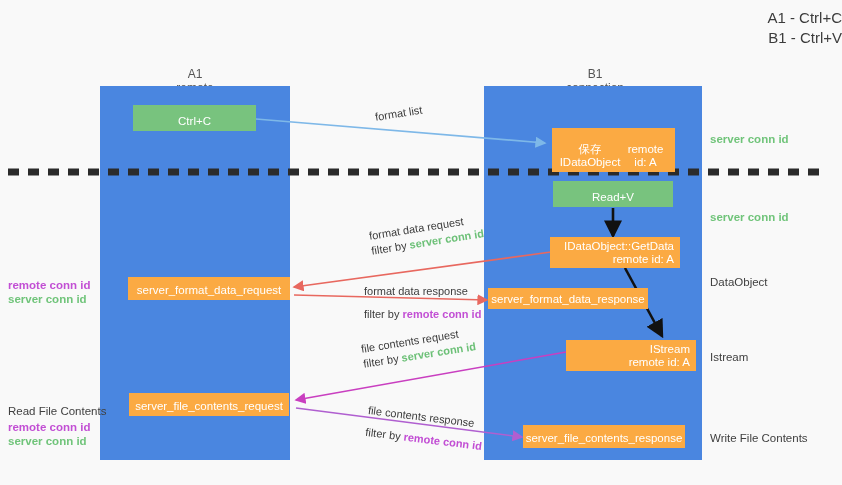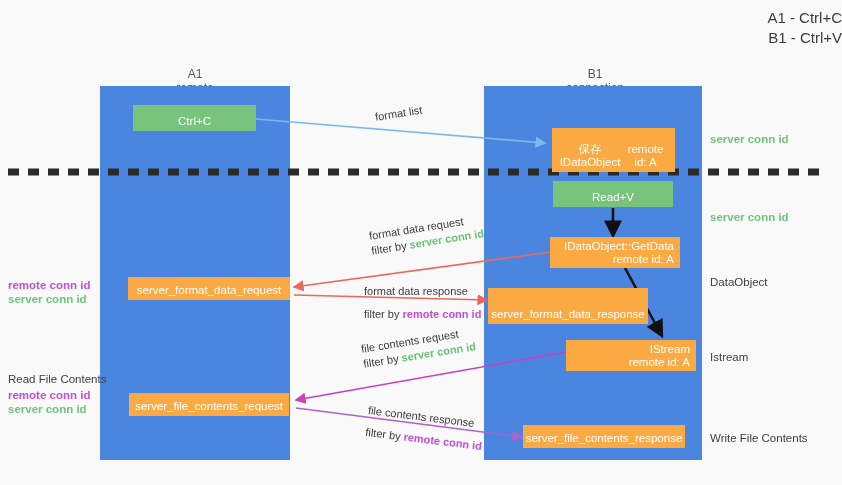--- a/index.html
+++ b/index.html
@@ -128,21 +128,21 @@
 
   <div class="node orange" style="left:550px;top:237px;width:130px;height:31px;flex-direction:column;">
     <span>IDataObject::GetData</span>
     <span>remote id: A</span>
   </div>
 
   <div class="node orange" style="left:128px;top:277px;width:162px;height:23px;">
     <span>server_format_data_request</span>
   </div>
 
-  <div class="node orange" style="left:488px;top:288px;width:160px;height:36px;">
+  <div class="node orange" style="left:488px;top:288px;width:160px;height:21px;">
     <span>server_format_data_response</span>
   </div>
 
   <div class="node orange" style="left:566px;top:340px;width:130px;height:31px;flex-direction:column;">
     <span>IStream</span>
     <span>remote id: A</span>
   </div>
 
   <div class="node orange" style="left:129px;top:393px;width:160px;height:23px;">
     <span>server_file_contents_request</span>
@@ -186,21 +186,21 @@
       <span>filter by</span>
       <span class="hl-remote">remote conn id</span>
     </div>
   </div>
 
   <div class="side-label" style="left:8px;top:278px;">
     <div class="remote">remote conn id</div>
     <div class="server">server conn id</div>
   </div>
 
-  <div class="side-label" style="left:8px;top:372px;">
+  <div class="side-label" style="left:8px;top:404px;">
     <div>Read File Contents</div>
     <div class="remote" style="margin-top:2px;">remote conn id</div>
     <div class="server">server conn id</div>
   </div>
 
   <div class="right-label green-txt" style="left:710px;top:132px;">server conn id</div>
   <div class="right-label green-txt" style="left:710px;top:210px;">server conn id</div>
   <div class="right-label" style="left:710px;top:262px;margin-top:13px;">DataObject</div>
   <div class="right-label" style="left:710px;top:350px;">Istream</div>
   <div class="right-label" style="left:710px;top:431px;">Write File Contents</div>

